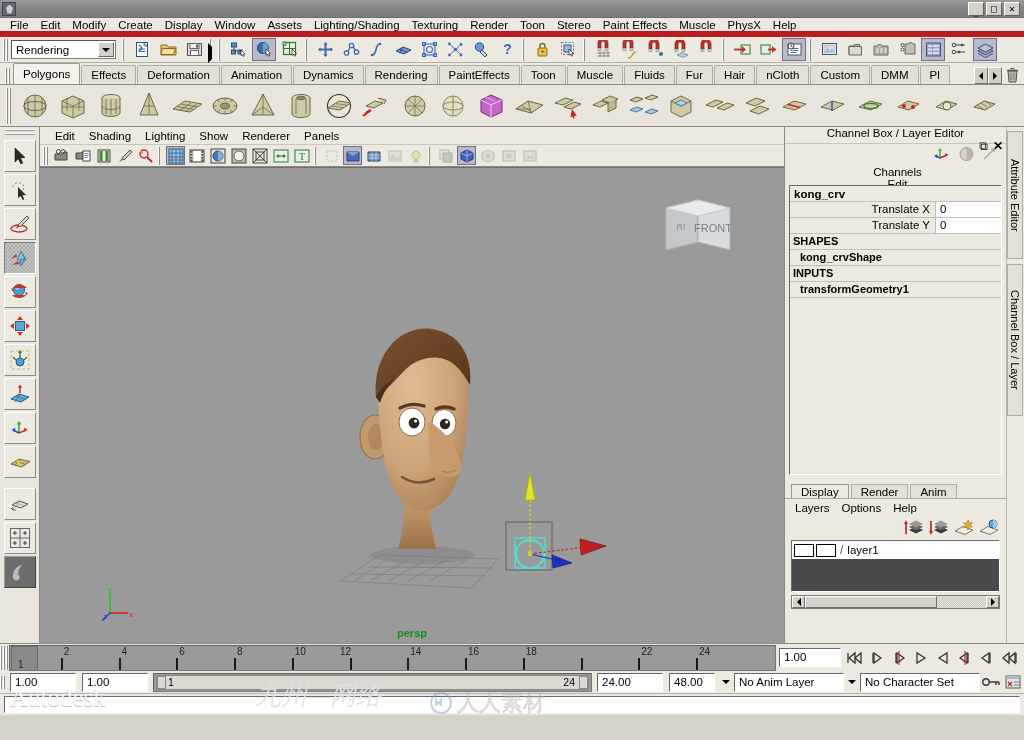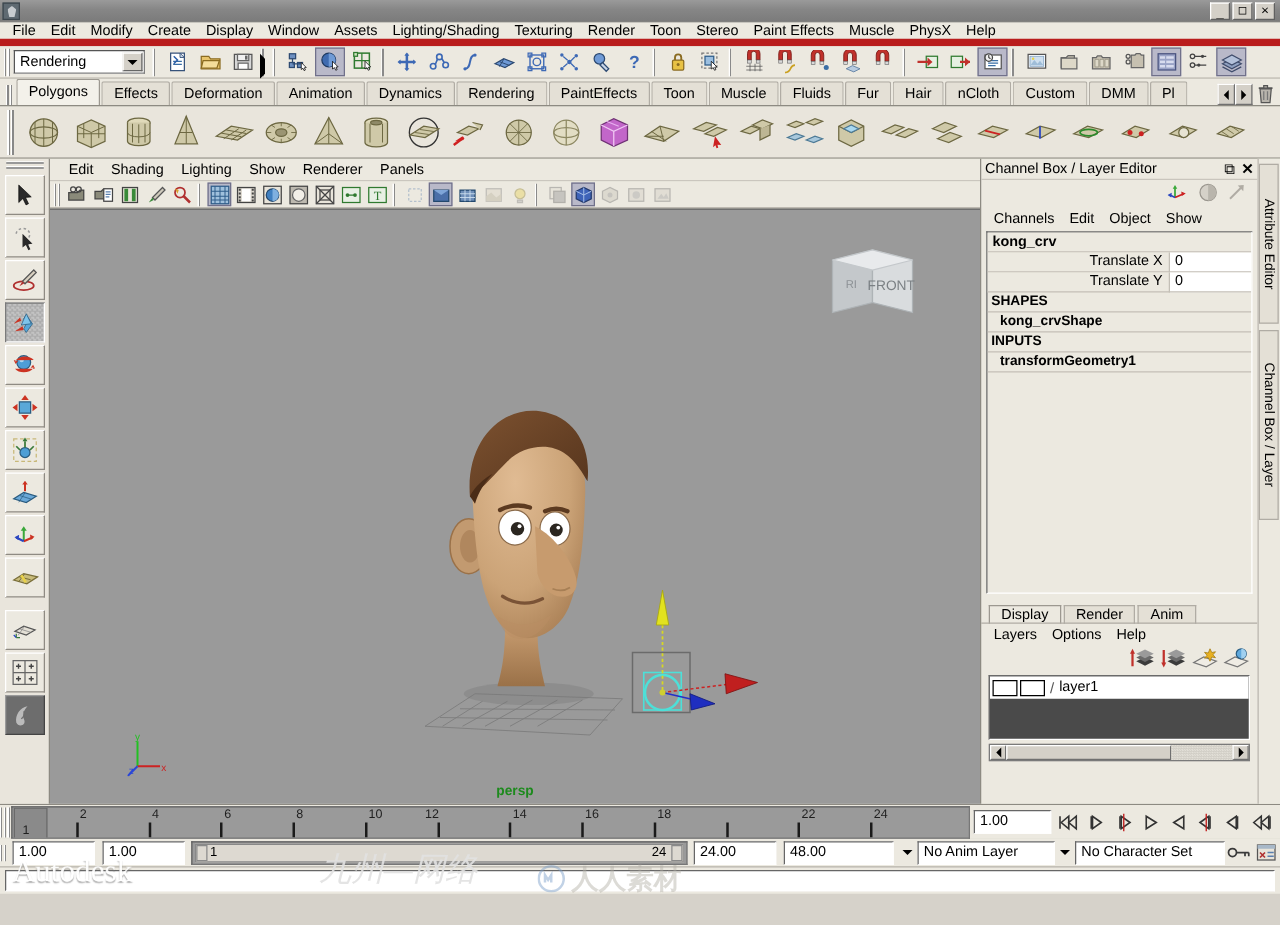--- a/index.html
+++ b/index.html
@@ -189,25 +189,25 @@
   .axis-gizmo { position:absolute; left:62px; bottom:22px; width:40px; height:36px; }
 
   
   .rightpanel {
     width: 240px; flex:0 0 auto; background:#ece9e0; display:flex;
     border-left:1px solid #8d8a82;
   }
   .rp-main { flex:1 1 auto; display:flex; flex-direction:column; min-width:0; }
   .rp-title {
     height:17px; display:flex; align-items:center; padding:0 3px;
-    font-size:11.5px; border-bottom:1px solid #c9c5bd;
+    font-size:11.5px; border-bottom:1px solid #c9c5bd;flex-direction:column;
   }
   .rp-title-x { margin-left:auto; display:flex; gap:5px; align-items:center; }
   .cb-iconrow { height:22px; display:flex; align-items:center; justify-content:flex-end; padding-right:8px; gap:6px;}
-  .cb-menurow { height:17px; display:flex; align-items:center; padding-left:4px; }
+  .cb-menurow { height:17px; display:flex; align-items:center; padding-left:4px;flex-direction:column; }
   .cb-menu { font-size:11.5px; padding:0 6px; cursor:default; }
 
   .cbox {
     margin:2px 4px 0 4px; background:#ece9e0;
     border:1px solid #6a6a6a; border-right-color:#fff; border-bottom-color:#fff;
     height:290px; overflow:hidden; position:relative;
   }
   .cb-row { display:flex; height:16px; align-items:center; font-size:11.5px; }
   .cb-head {
     padding-left:4px; font-weight:bold; background:#ece9e0;
@@ -1440,21 +1440,21 @@
     <div class="tl-field" style="width:66px">1.00</div>
     <div class="rangebar">
       <div class="rb-slider" style="left:2px; right:2px;">
         <span class="rb-handle"></span>
         <span style="padding-left:2px;margin-right:auto">1</span>
         <span style="padding-right:4px">24</span>
         <span class="rb-handle"></span>
       </div>
     </div>
     <div class="tl-field" style="width:66px">24.00</div>
-    <div class="tl-field" style="width:88px">48.00</div>
+    <div class="tl-field" style="width:46px">48.00</div>
     <div class="cbo-arrow">
         <i class="tri-down"></i>
       </div>
     <div class="sel-combo" style="width:110px">No Anim Layer</div>
     <div class="cbo-arrow">
         <i class="tri-down"></i>
       </div>
     <div class="sel-combo" style="width:120px">No Character Set</div>
     <div class="pb-btn">
         <svg width="20" height="14" viewBox="0 0 20 14">

